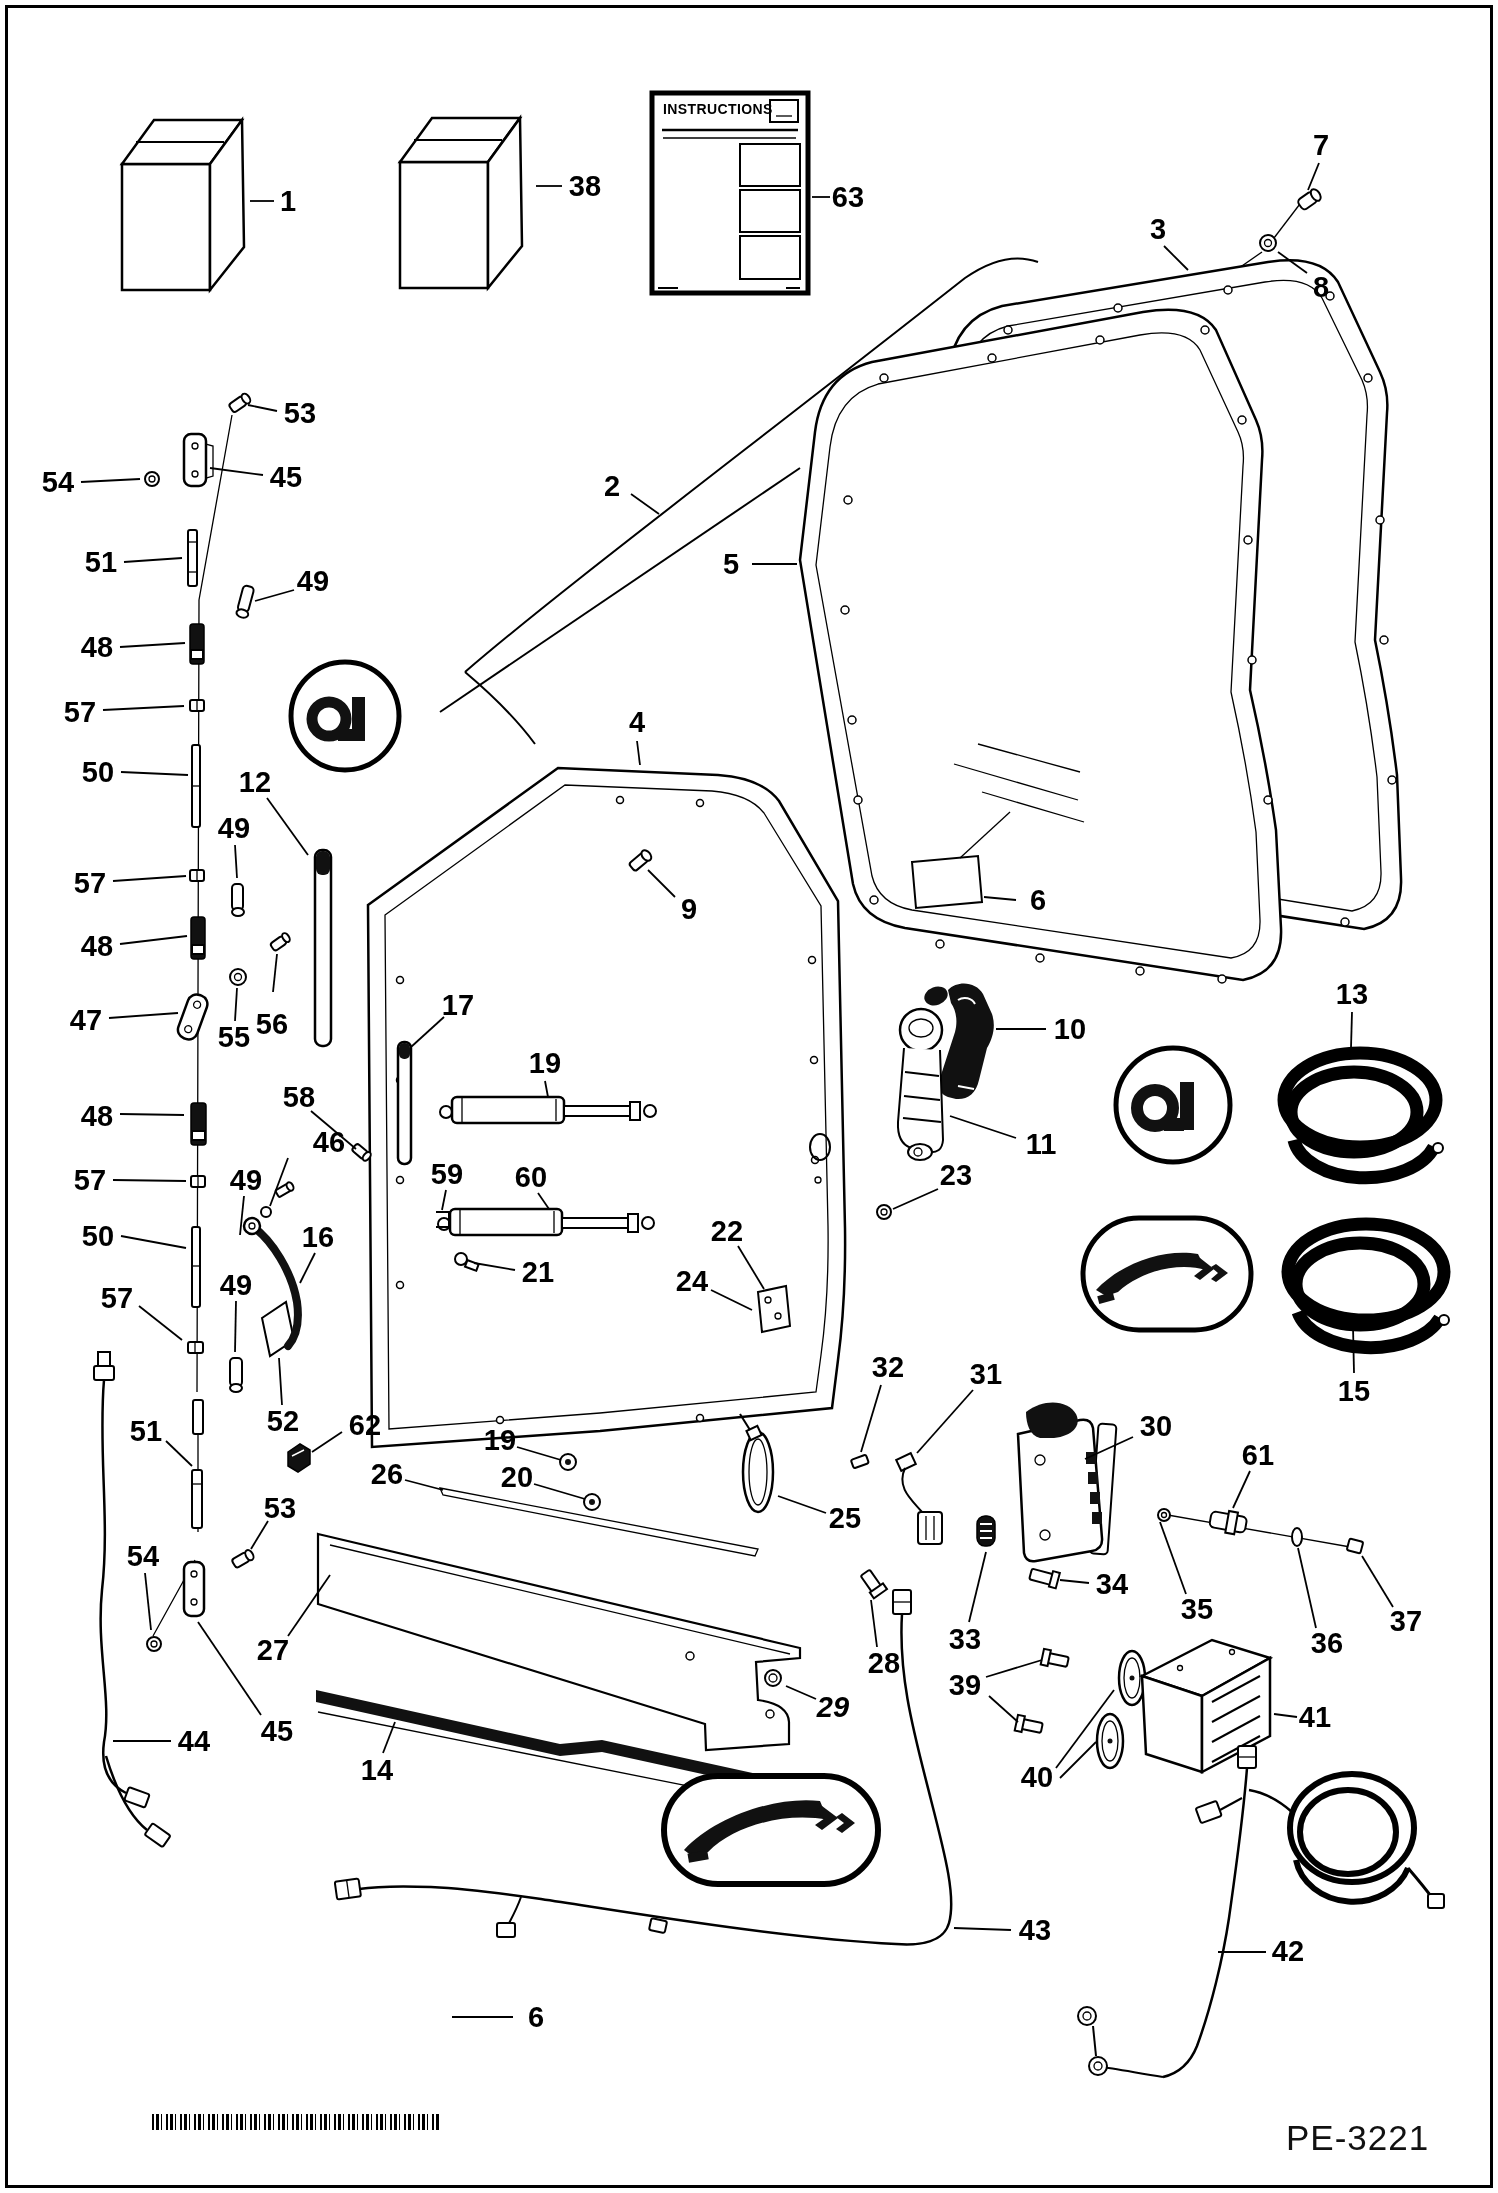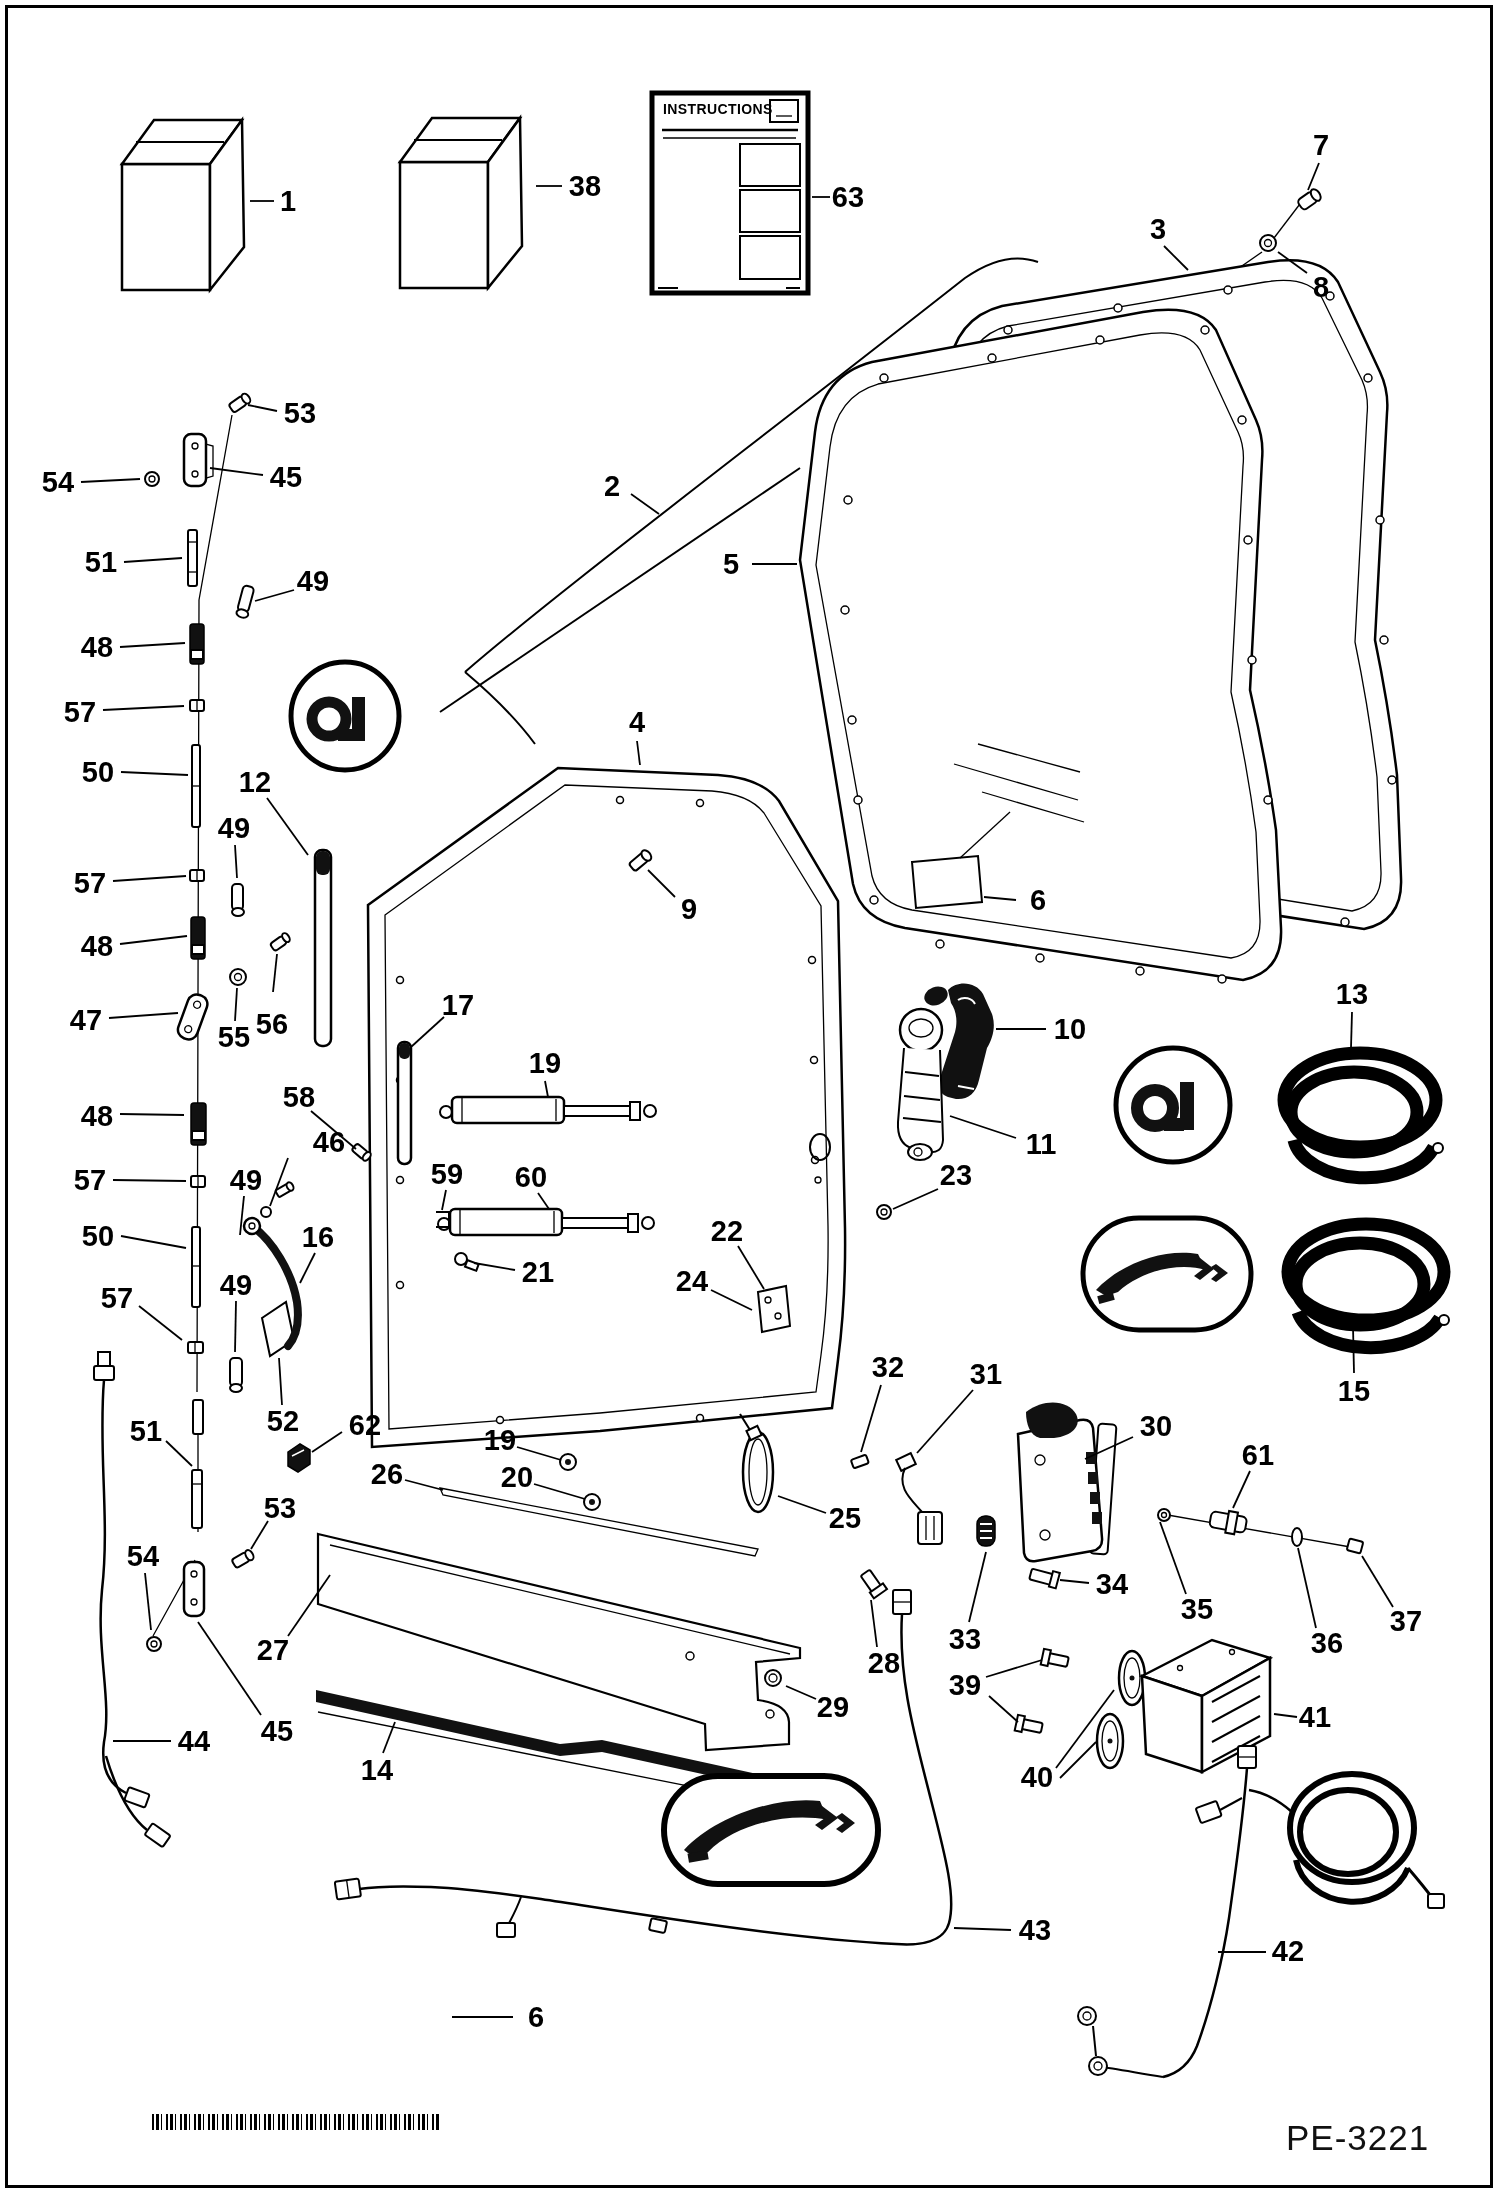--- a/index.html
+++ b/index.html
@@ -705,21 +705,21 @@
       <div class="callout" style="left: 888px; top: 1367px;">32</div>
       <div class="callout" style="left: 986px; top: 1374px;">31</div>
       <div class="callout" style="left: 1156px; top: 1426px;">30</div>
       <div class="callout" style="left: 1258px; top: 1455px;">61</div>
       <div class="callout" style="left: 965px; top: 1639px;">33</div>
       <div class="callout" style="left: 1112px; top: 1584px;">34</div>
       <div class="callout" style="left: 1197px; top: 1609px;">35</div>
       <div class="callout" style="left: 1327px; top: 1643px;">36</div>
       <div class="callout" style="left: 1406px; top: 1621px;">37</div>
       <div class="callout" style="left: 884px; top: 1663px;">28</div>
-      <div class="callout" style="left: 833px; top: 1707px;">29</div>
+      <div class="callout" style="left: 833px; top: 1707px; font-style: italic;">29</div>
       <div class="callout" style="left: 965px; top: 1685px;">39</div>
       <div class="callout" style="left: 1037px; top: 1777px;">40</div>
       <div class="callout" style="left: 1315px; top: 1717px;">41</div>
       <div class="callout" style="left: 1035px; top: 1930px;">43</div>
       <div class="callout" style="left: 1288px; top: 1951px;">42</div>
       <div class="callout" style="left: 1038px; top: 900px;">6</div>
       <div class="callout" style="left: 536px; top: 2017px;">6</div>
     </div>
 
 <div class="instructions-title">INSTRUCTIONS</div>

